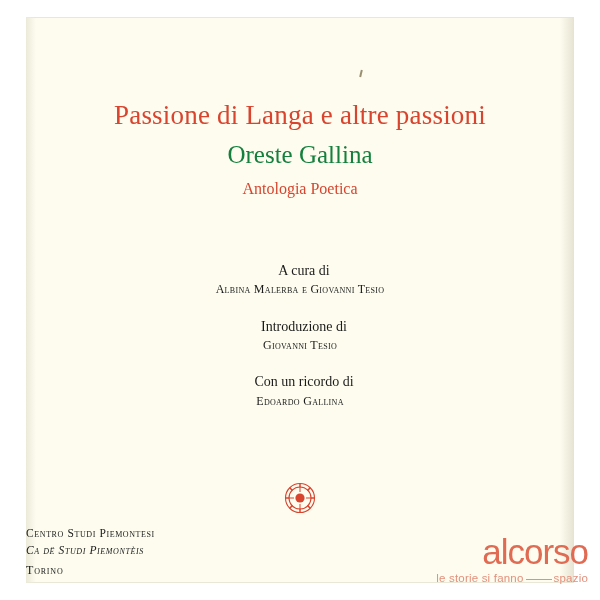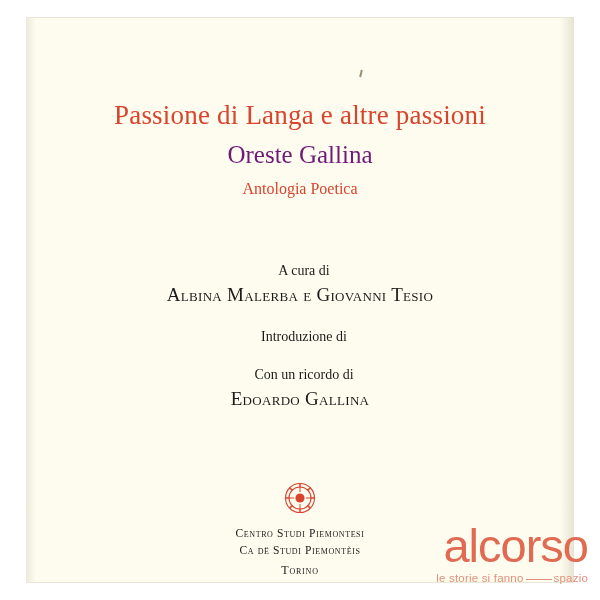--- a/index.html
+++ b/index.html
@@ -56,21 +56,21 @@
   }
   .main-title {
     color: #d8442e;
     font-size: 27px;
     letter-spacing: 0.2px;
     line-height: 1.2;
     margin: 0 0 9px 0;
     font-weight: normal;
   }
   .author {
-    color: #701a75;
+    color: #15803d;
     font-size: 25px;
     line-height: 1.2;
     margin: 0 0 9px 0;
     font-weight: normal;
   }
   .subtitle {
     color: #d8442e;
     font-size: 16px;
     line-height: 1.2;
     margin: 0;
@@ -98,21 +98,21 @@
   .credit-group {
     margin-bottom: 18px;
   }
   .credit-group:last-child { margin-bottom: 0; }
   .credit-line-1 {
     font-size: 14px;
     line-height: 1.45;
     padding-left: 8px;
   }
   .credit-line-2 {
-    font-size: 19px;
+    font-size: 12px;
     line-height: 1.45;
   }
   .smallcaps {
     font-variant: small-caps;
     letter-spacing: 0.3px;
   }
 
   
   .logo {
     position: absolute;
@@ -121,31 +121,31 @@
     transform: translateX(-50%);
     width: 46px;
     height: 46px;
   }
 
   .publisher {
     position: absolute;
     left: 0;
     right: 0;
     top: 508px;
-    text-align: center;
     color: #1b1b1b;
   }
   .pub-name {
     font-size: 11.5px;
     font-variant: small-caps;
     letter-spacing: 0.6px;
     line-height: 1.5;
   }
   .pub-name-it {
     font-size: 11.5px;
+    font-style: italic;
     font-variant: small-caps;
     letter-spacing: 0.6px;
     line-height: 1.5;
   }
   .pub-city {
     font-size: 12px;
     font-variant: small-caps;
     letter-spacing: 0.8px;
     line-height: 1.8;
   }
@@ -153,21 +153,21 @@
   
   .watermark {
     position: absolute;
     right: 12px;
     bottom: 16px;
     text-align: right;
     pointer-events: none;
   }
   .wm-main {
     font-family: "Liberation Sans", sans-serif;
-    font-size: 47px;
+    font-size: 35px;
     color: #e06a52;
     letter-spacing: -1px;
     line-height: 1;
     font-weight: normal;
     margin-top: 21px;
   }
   .wm-sub {
     font-family: "Liberation Sans", sans-serif;
     font-size: 11.5px;
     color: #e3907c;
@@ -197,20 +197,21 @@
       <div class="subtitle">Antologia Poetica</div>
     </div>
 
     <div class="credits">
       <div class="credit-group">
         <div class="credit-line-1">A cura di</div>
         <div class="credit-line-2 smallcaps">Albina Malerba e Giovanni Tesio</div>
       </div>
       <div class="credit-group">
         <div class="credit-line-1">Introduzione di</div>
+        <div class="credit-line-2 smallcaps">Giovanni Tesio</div>
       </div>
       <div class="credit-group">
         <div class="credit-line-1">Con un ricordo di</div>
         <div class="credit-line-2 smallcaps">Edoardo Gallina</div>
       </div>
     </div>
 
     <div class="logo">
       <svg width="46" height="46" viewBox="0 0 46 46" xmlns="http://www.w3.org/2000/svg">
         <g fill="none" stroke="#d8442e" stroke-width="1.1">

